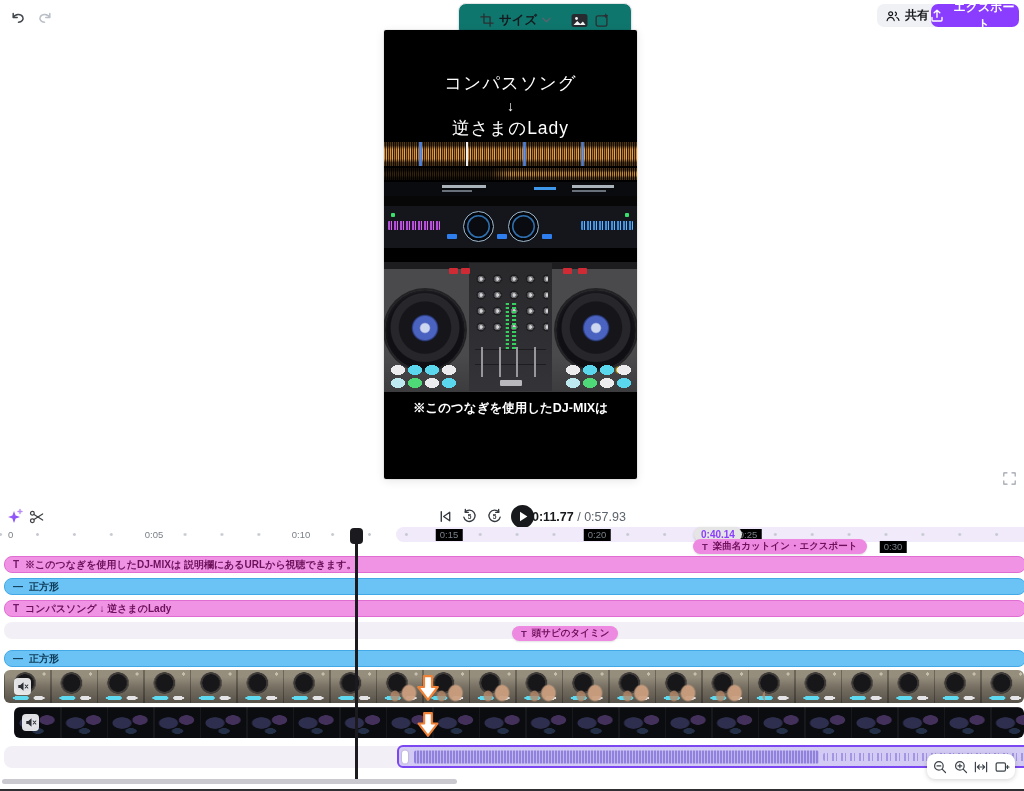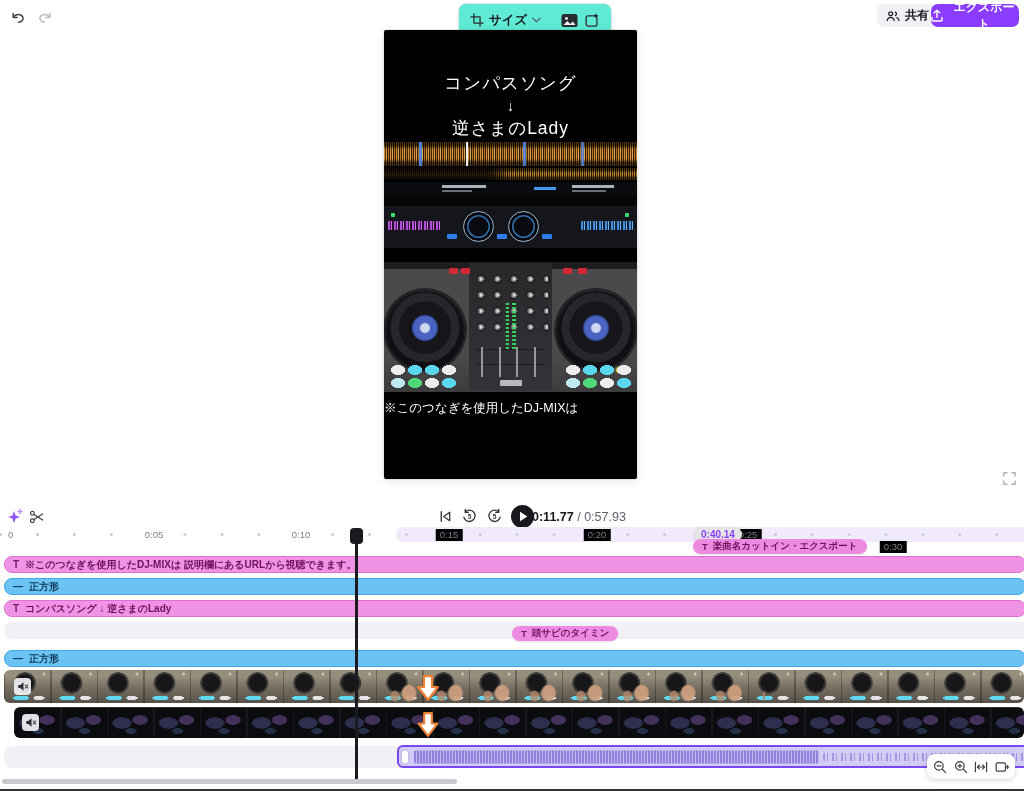--- a/index.html
+++ b/index.html
@@ -4,22 +4,22 @@
 <style>
   * { margin:0; padding:0; box-sizing:border-box; }
   html,body { width:1024px; height:791px; background:#fff; font-family:"Liberation Sans",sans-serif; overflow:hidden; }
   .abs { position:absolute; }
   #app { position:relative; width:1024px; height:791px; background:#fff; overflow:hidden; }
 
   
   .icon-btn { display:flex; align-items:center; justify-content:center; background:transparent; border:none; cursor:pointer; }
   .undo-btn { left:8px; top:8px; width:20px; height:20px; }
   .redo-btn { left:34px; top:8px; width:20px; height:20px; }
-  .center-toolbar { left:458px; top:3px; height:34px; display:flex; align-items:center; gap:7px; padding:0 11px;
-    background:#5eead4; border:1px solid #e4e6ea; border-radius:8px; box-shadow:0 1px 3px rgba(20,22,26,.08); }
+  .center-toolbar { left:458px; top:3px; height:34px; display:flex; align-items:center; gap:7px; padding:0 21px;
+    background:#0f766e; border:1px solid #e4e6ea; border-radius:8px; box-shadow:0 1px 3px rgba(20,22,26,.08); }
   .size-group { display:flex; align-items:center; gap:5px; cursor:pointer; }
   .size-label { font-size:12.5px; font-weight:700; color:#15181c; }
   .tb-divider { width:6px; }
   .share-btn { left:877px; top:4px; height:23px; display:flex; align-items:center; gap:5px; padding:0 9px;
     background:#f0f1f4; border:none; border-radius:7px; cursor:pointer; }
   .share-label { font-size:12px; font-weight:700; color:#15181c; }
   .export-btn { left:931px; top:4px; height:23px; width:88px; display:flex; align-items:center; justify-content:center; gap:6px;
     background:#8b3dff; border:none; border-radius:7px; cursor:pointer; }
   .export-label { font-size:12px; font-weight:700; color:#fff; }
 
@@ -88,21 +88,21 @@
     background-image:
       radial-gradient(7px 5px at 8px 6px,  #ececee 0 99%, transparent),
       radial-gradient(7px 5px at 25px 6px, #5ad7ec 0 99%, transparent),
       radial-gradient(7px 5px at 42px 6px, #5ad7ec 0 99%, transparent),
       radial-gradient(7px 5px at 59px 6px, #ececee 0 99%, transparent),
       radial-gradient(7px 5px at 8px 19px, #bfe9f0 0 99%, transparent),
       radial-gradient(7px 5px at 25px 19px,#4fd877 0 99%, transparent),
       radial-gradient(7px 5px at 42px 19px,#ececee 0 99%, transparent),
       radial-gradient(7px 5px at 59px 19px,#5ad7ec 0 99%, transparent); }
   .pv-pads.pl { left:6px; } .pv-pads.pr { right:6px; }
-  .pv-caption { top:368px; left:0; width:100%; color:#fff; font-size:12.5px; font-weight:400; line-height:1.6; }
+  .pv-caption { top:368px; left:0; width:100%; text-align:center; color:#fff; font-size:12.5px; font-weight:700; line-height:1.6; }
   .fullscreen-btn { left:999px; top:468px; width:20px; height:20px; }
 
   
   .tl-tools-add { left:5px; top:506px; width:20px; height:20px; }
   .tl-tools-cut { left:27px; top:507px; width:19px; height:19px; }
   .transport { left:438px; top:504px; height:25px; display:flex; align-items:center; gap:8px; }
   .play-btn { width:23px; height:23px; border:none; background:transparent; padding:0; cursor:pointer; }
   .time-display { left:532px; top:510px; font-size:12.5px; white-space:nowrap; }
   .time-current { color:#16181b; font-weight:700; }
   .time-sep,.time-total { color:#5c636b; font-weight:400; }

